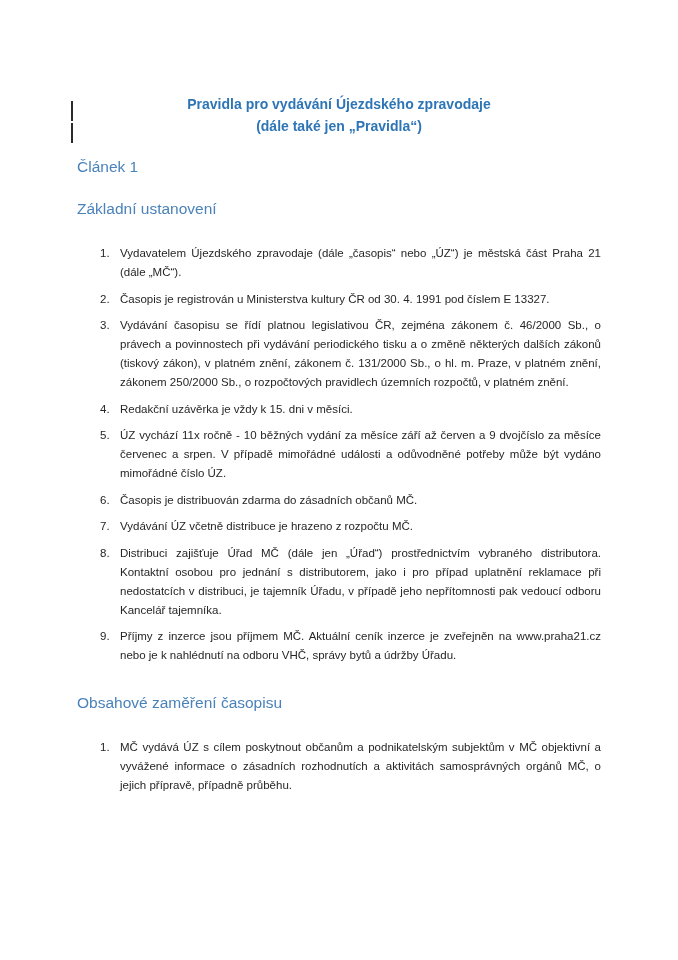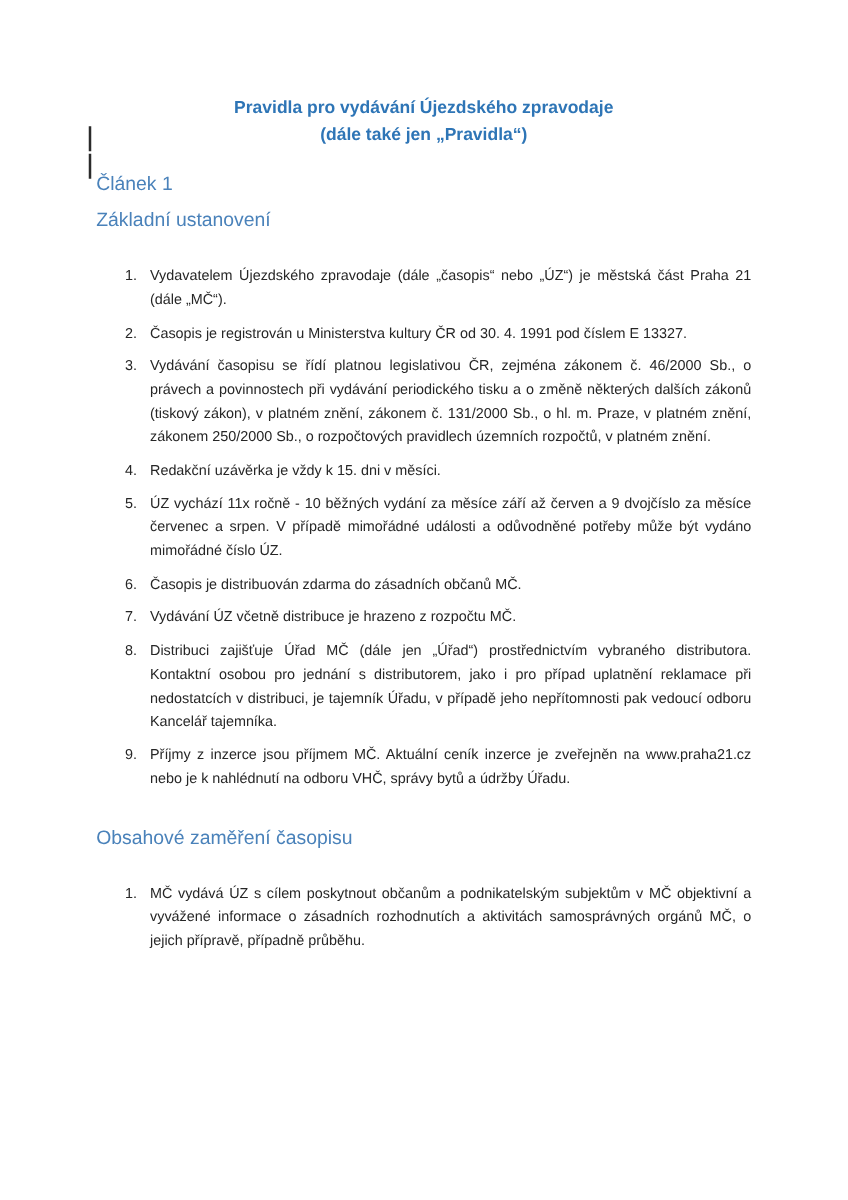--- a/index.html
+++ b/index.html
@@ -29,29 +29,30 @@
   }
   .change-bar.bar-1{top:101px;}
   .change-bar.bar-2{top:123px;}
 
   .doc-title{
     text-align:center;
     color:var(--title-blue);
     font-weight:bold;
     font-size:14px;
     line-height:22px;
+    margin-top:19px;
   }
   .section-heading{
     color:var(--heading-blue);
     font-size:15.5px;
     font-weight:400;
     line-height:20px;
   }
   .heading-article{margin-top:20px;}
-  .heading-sub{margin-top:9px;}
+  .heading-sub{margin-top:22px;}
 
   .num-list{
     margin-top:25px;
     list-style:none;
   }
   .num-list li{
     display:flex;
     margin-bottom:7.5px;
   }
   .li-num{

